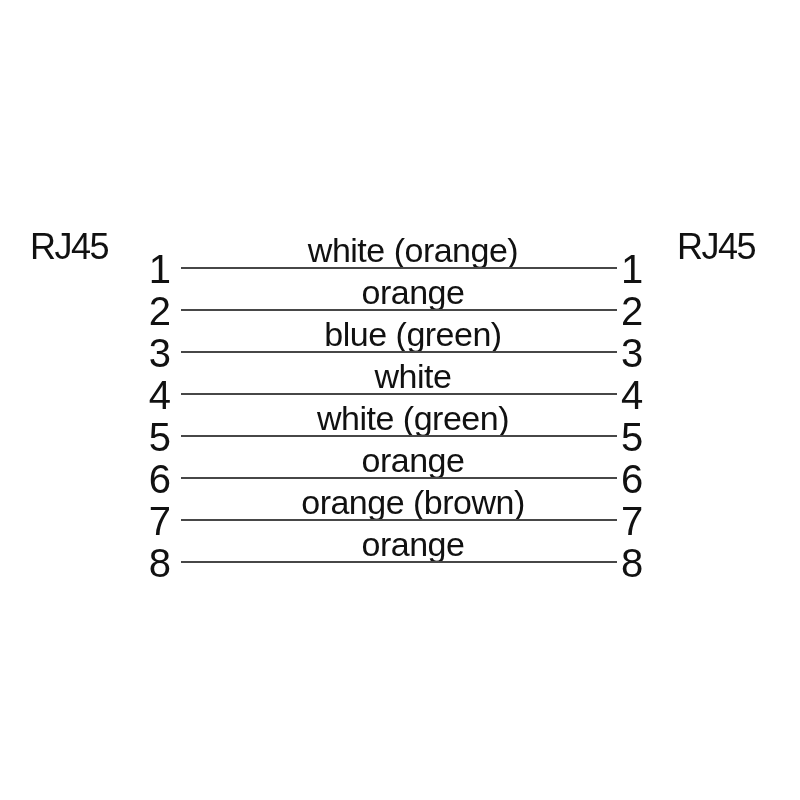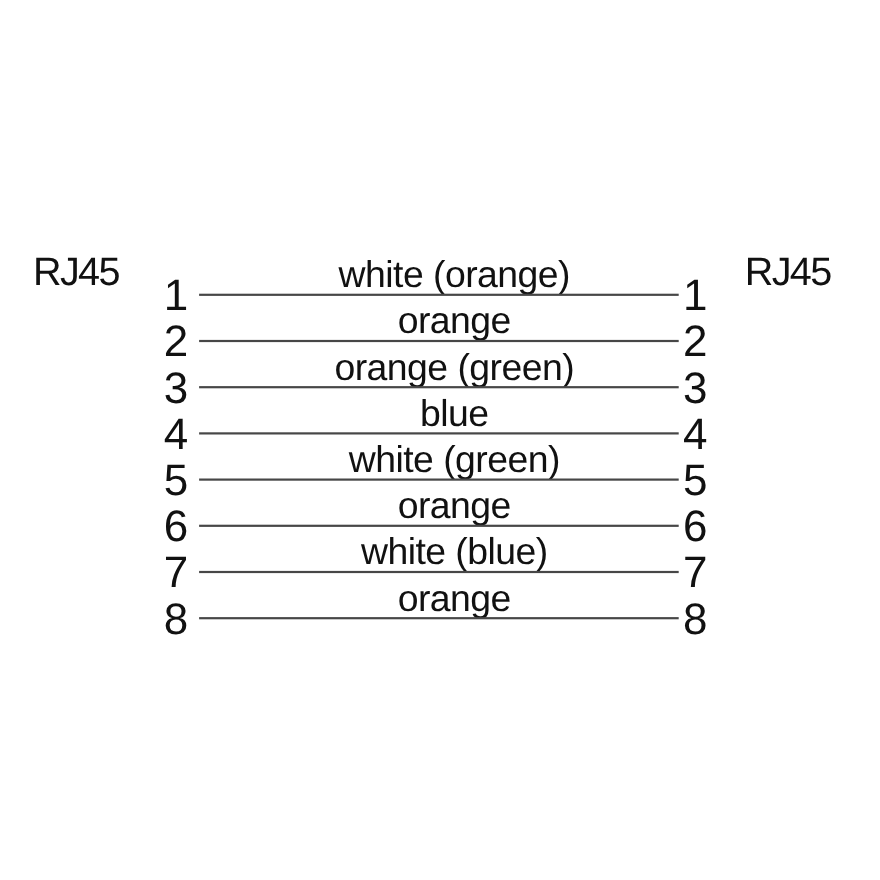--- a/index.html
+++ b/index.html
@@ -78,49 +78,49 @@
   </div>
 
   <div class="pin-row" style="top: 310px;">
     <div class="wire-label">orange</div>
     <div class="pin-number pin-left">2</div>
     <div class="wire-line"></div>
     <div class="pin-number pin-right">2</div>
   </div>
 
   <div class="pin-row" style="top: 352px;">
-    <div class="wire-label">orange (green)</div>
+    <div class="wire-label">blue (green)</div>
     <div class="pin-number pin-left">3</div>
     <div class="wire-line"></div>
     <div class="pin-number pin-right">3</div>
   </div>
 
   <div class="pin-row" style="top: 394px;">
-    <div class="wire-label">blue</div>
+    <div class="wire-label">white</div>
     <div class="pin-number pin-left">4</div>
     <div class="wire-line"></div>
     <div class="pin-number pin-right">4</div>
   </div>
 
   <div class="pin-row" style="top: 436px;">
     <div class="wire-label">white (green)</div>
     <div class="pin-number pin-left">5</div>
     <div class="wire-line"></div>
     <div class="pin-number pin-right">5</div>
   </div>
 
   <div class="pin-row" style="top: 478px;">
     <div class="wire-label">orange</div>
     <div class="pin-number pin-left">6</div>
     <div class="wire-line"></div>
     <div class="pin-number pin-right">6</div>
   </div>
 
   <div class="pin-row" style="top: 520px;">
-    <div class="wire-label">white (blue)</div>
+    <div class="wire-label">orange (brown)</div>
     <div class="pin-number pin-left">7</div>
     <div class="wire-line"></div>
     <div class="pin-number pin-right">7</div>
   </div>
 
   <div class="pin-row" style="top: 562px;">
     <div class="wire-label">orange</div>
     <div class="pin-number pin-left">8</div>
     <div class="wire-line"></div>
     <div class="pin-number pin-right">8</div>

